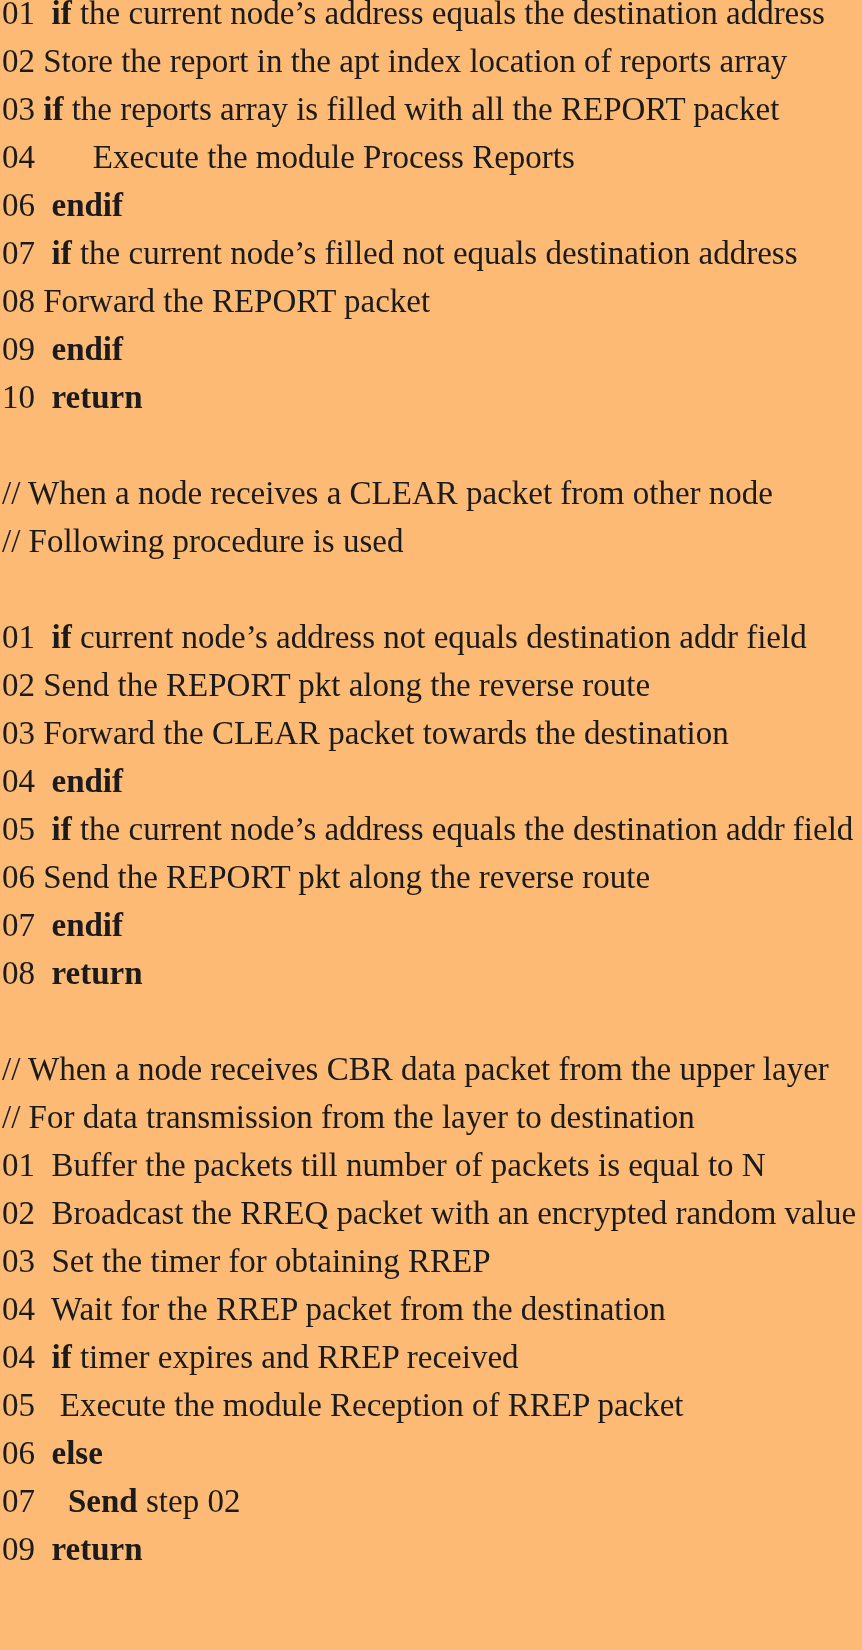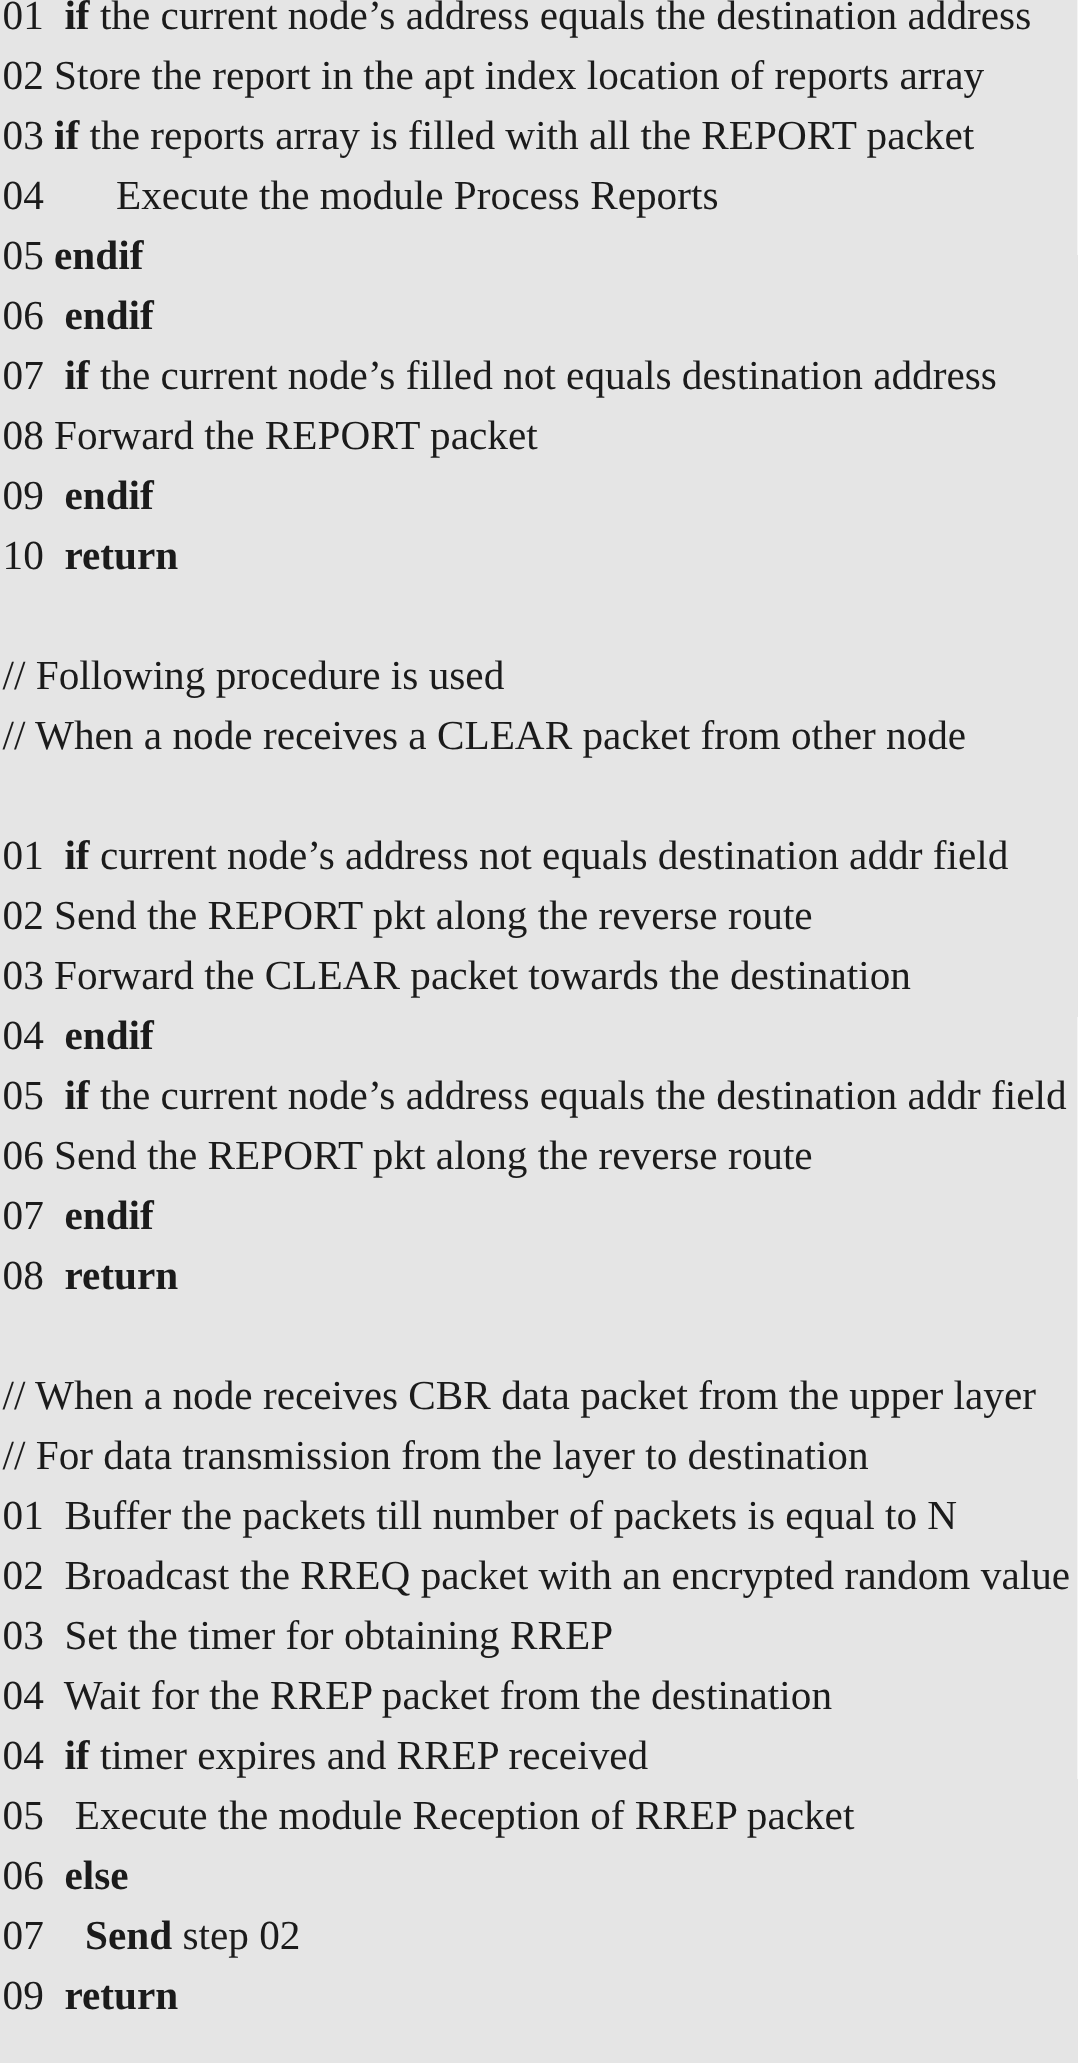--- a/index.html
+++ b/index.html
@@ -10,21 +10,21 @@
   body {
     width: 862px;
     height: 1650px;
     overflow: hidden;
     font-family: "Liberation Serif", "DejaVu Serif", serif;
   }
   .page {
     width: 862px;
     height: 1650px;
     overflow: hidden;
-    background: #e5e5e5;
+    background: #fdba74;
   }
   .listing {
     margin-top: -11px;
     padding-left: 2px;
     font-size: 33px;
     color: #1b1b1b;
   }
   .line {
     height: 48px;
     line-height: 48px;
@@ -39,29 +39,28 @@
 </style>
 </head>
 <body style="background: rgb(255, 255, 255);">
 
 <main class="page">
   <div class="listing" style="color: rgb(27, 27, 27);">
       <div class="line code"><span>01  </span><span class="b">if</span><span> the current node’s address equals the destination address</span></div>
       <div class="line code"><span>02 Store the report in the apt index location of reports array</span></div>
       <div class="line code"><span>03 </span><span class="b">if</span><span> the reports array is filled with all the REPORT packet</span></div>
       <div class="line code"><span>04       Execute the module Process Reports</span></div>
-      <div class="line code"><span>05 </span><span class="b">endif</span></div>
       <div class="line code"><span>06  </span><span class="b">endif</span></div>
       <div class="line code"><span>07  </span><span class="b">if</span><span> the current node’s filled not equals destination address</span></div>
       <div class="line code"><span>08 Forward the REPORT packet</span></div>
       <div class="line code"><span>09  </span><span class="b">endif</span></div>
       <div class="line code"><span>10  </span><span class="b">return</span></div>
       <div class="line blank"></div>
+      <div class="line comment"><span>// When a node receives a CLEAR packet from other node</span></div>
       <div class="line comment"><span>// Following procedure is used</span></div>
-      <div class="line comment"><span>// When a node receives a CLEAR packet from other node</span></div>
       <div class="line blank"></div>
       <div class="line code"><span>01  </span><span class="b">if</span><span> current node’s address not equals destination addr field</span></div>
       <div class="line code"><span>02 Send the REPORT pkt along the reverse route</span></div>
       <div class="line code"><span>03 Forward the CLEAR packet towards the destination</span></div>
       <div class="line code"><span>04  </span><span class="b">endif</span></div>
       <div class="line code"><span>05  </span><span class="b">if</span><span> the current node’s address equals the destination addr field</span></div>
       <div class="line code"><span>06 Send the REPORT pkt along the reverse route</span></div>
       <div class="line code"><span>07  </span><span class="b">endif</span></div>
       <div class="line code"><span>08  </span><span class="b">return</span></div>
       <div class="line blank"></div>

